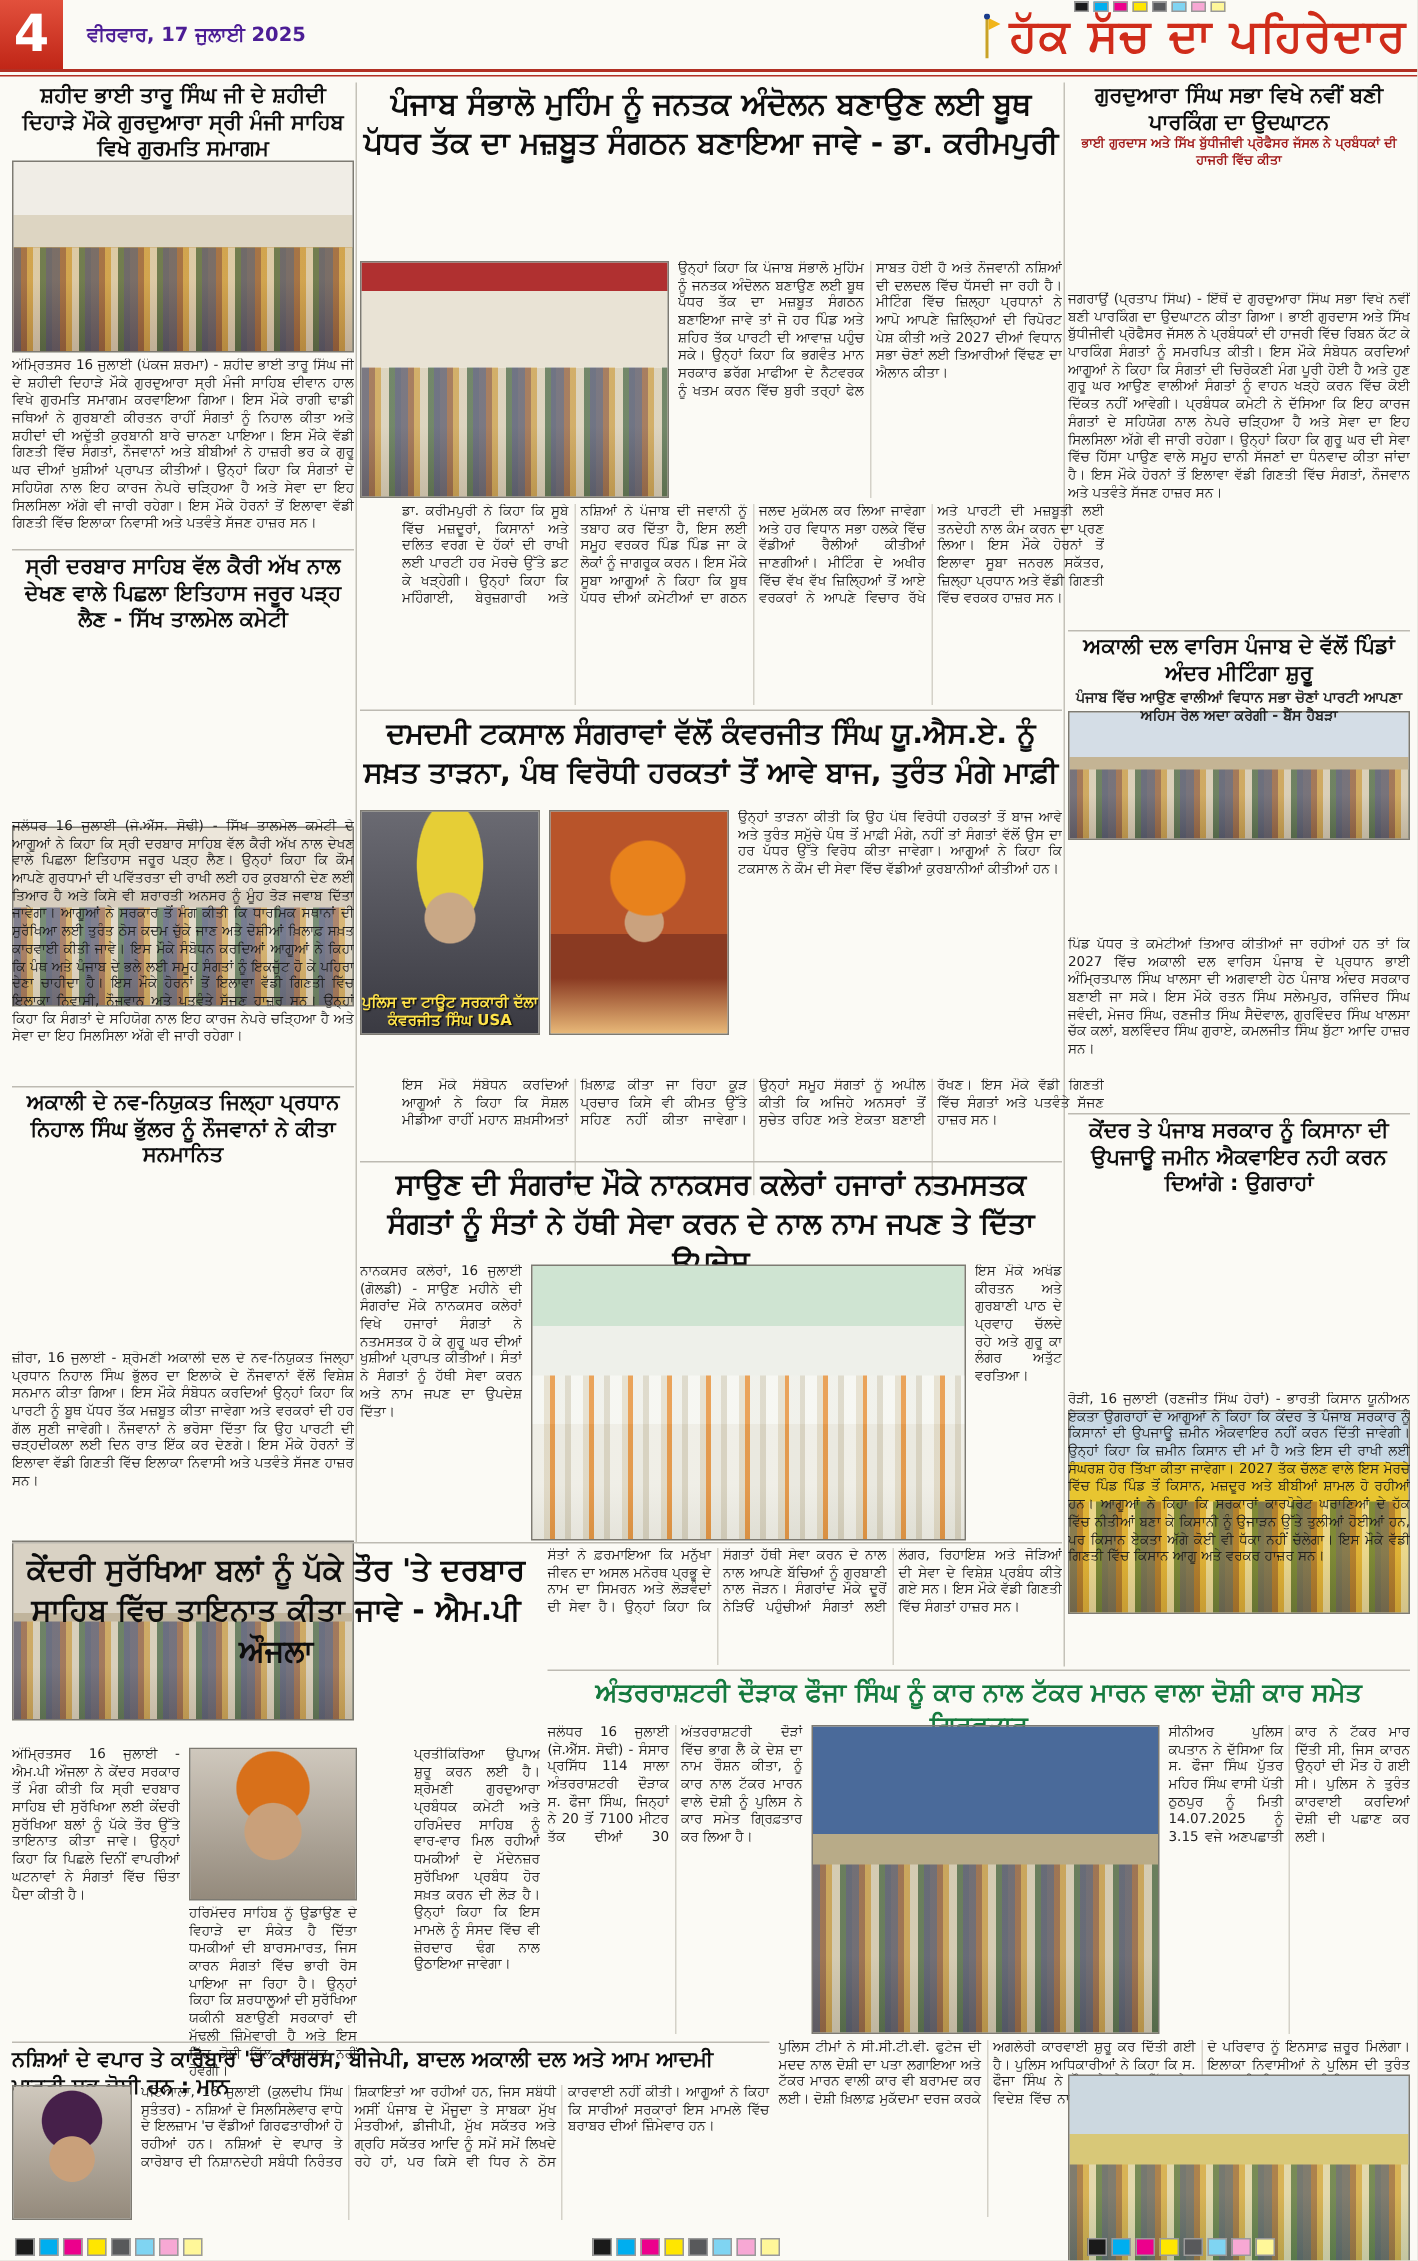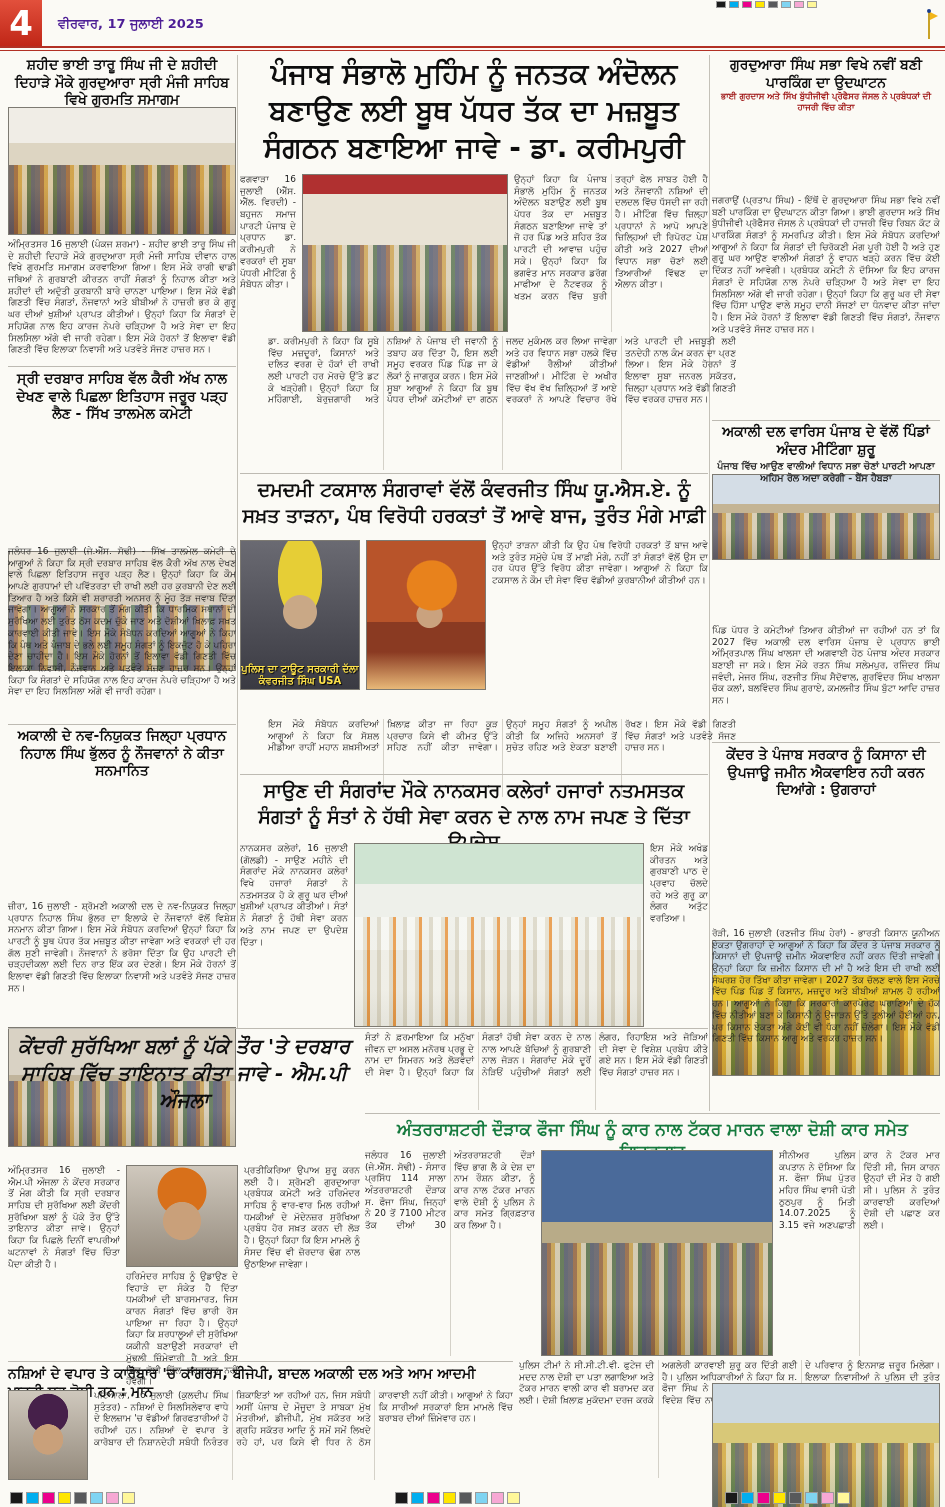--- a/index.html
+++ b/index.html
@@ -11,23 +11,23 @@
          font-size:34px;display:flex;align-items:center;justify-content:center;}
   .date{font-size:13px;font-weight:bold;color:#4c1d95;}
   .masthead{font-size:30px;font-weight:bold;color:#d02c1a;text-align:right;letter-spacing:1px;
             display:flex;align-items:center;justify-content:flex-end;gap:6px;}
   .rule-red{background:#b23024;}
   
   .sep-h{background:#bdbab2;height:1px;}
   .sep-v{background:#c4c1b8;width:1px;}
   
   .hl{font-weight:bold;color:#0d0d0d;text-align:center;}
-  .hl-xl{font-size:28px;line-height:1.32;}
+  .hl-xl{font-size:20px;line-height:1.32;}
   .hl-lg{font-size:19px;line-height:1.35;}
-  .hl-k{font-size:20px;line-height:1.35;font-style:italic;}
+  .hl-k{font-size:20px;line-height:1.35;}
   .hl-sm{font-size:14px;line-height:1.25;}
   .hl-green{color:#157a3e;font-size:17px;line-height:1.3;}
   .kicker{background:#f8dcc6;color:#6b2c10;font-weight:bold;font-style:italic;font-size:12.5px;
           text-align:center;display:flex;align-items:center;justify-content:center;padding:0 6px;}
   .sub-red{color:#a01818;font-weight:bold;font-size:8.5px;text-align:center;line-height:1.3;}
   .sub-blk{color:#222;font-weight:bold;font-size:9.5px;text-align:center;line-height:1.25;}
   
   .bt{font-size:9px;line-height:1.3;text-align:justify;color:#1d1d1d;overflow:hidden;}
   .cols2{column-count:2;column-gap:8px;column-rule:1px solid #d4d1c8;}
   .cols3{column-count:3;column-gap:8px;column-rule:1px solid #d4d1c8;}
@@ -81,20 +81,21 @@
 <div class="page">
 
   <div class="abs pgnum" style="left:0;top:0;width:42px;height:46px;">4</div>
   <div class="abs date" style="left:58px;top:16px;">ਵੀਰਵਾਰ, 17 ਜੁਲਾਈ 2025</div>
   <div class="abs masthead" style="left:560px;top:4px;width:378px;height:40px;">
     <svg class="flagpole" viewBox="0 0 18 30">
       <rect x="8" y="2" width="2" height="28" fill="#c9a227"></rect>
       <polygon points="10,3 18,7 10,11" fill="#f2b519"></polygon>
       <circle cx="9" cy="2" r="2" fill="#1a3c8c"></circle>
     </svg>
+    <span>ਹੱਕ ਸੱਚ ਦਾ ਪਹਿਰੇਦਾਰ</span>
   </div>
   <div class="abs marks marks-sm" style="left:716px;top:1px;">
       <div class="mark" style="background: rgb(26, 26, 26);"></div>
       <div class="mark" style="background: rgb(0, 174, 239);"></div>
       <div class="mark" style="background: rgb(236, 0, 140);"></div>
       <div class="mark" style="background: rgb(255, 230, 0);"></div>
       <div class="mark" style="background: rgb(88, 89, 91);"></div>
       <div class="mark" style="background: rgb(127, 212, 242);"></div>
       <div class="mark" style="background: rgb(247, 168, 212);"></div>
       <div class="mark" style="background: rgb(255, 247, 153);"></div>
@@ -114,21 +115,20 @@
   <div class="abs photo ph-marble crowd" style="left:8px;top:423px;width:228px;height:120px;"></div>
   <div class="abs bt" style="left:8px;top:546px;width:228px;height:176px;">ਜਲੰਧਰ 16 ਜੁਲਾਈ (ਜੇ.ਐੱਸ. ਸੋਢੀ) - ਸਿੱਖ ਤਾਲਮੇਲ ਕਮੇਟੀ ਦੇ ਆਗੂਆਂ ਨੇ ਕਿਹਾ ਕਿ ਸ੍ਰੀ ਦਰਬਾਰ ਸਾਹਿਬ ਵੱਲ ਕੈਰੀ ਅੱਖ ਨਾਲ ਦੇਖਣ ਵਾਲੇ ਪਿਛਲਾ ਇਤਿਹਾਸ ਜਰੂਰ ਪੜ੍ਹ ਲੈਣ। ਉਨ੍ਹਾਂ ਕਿਹਾ ਕਿ ਕੌਮ ਆਪਣੇ ਗੁਰਧਾਮਾਂ ਦੀ ਪਵਿੱਤਰਤਾ ਦੀ ਰਾਖੀ ਲਈ ਹਰ ਕੁਰਬਾਨੀ ਦੇਣ ਲਈ ਤਿਆਰ ਹੈ ਅਤੇ ਕਿਸੇ ਵੀ ਸ਼ਰਾਰਤੀ ਅਨਸਰ ਨੂੰ ਮੂੰਹ ਤੋੜ ਜਵਾਬ ਦਿੱਤਾ ਜਾਵੇਗਾ। ਆਗੂਆਂ ਨੇ ਸਰਕਾਰ ਤੋਂ ਮੰਗ ਕੀਤੀ ਕਿ ਧਾਰਮਿਕ ਸਥਾਨਾਂ ਦੀ ਸੁਰੱਖਿਆ ਲਈ ਤੁਰੰਤ ਠੋਸ ਕਦਮ ਚੁੱਕੇ ਜਾਣ ਅਤੇ ਦੋਸ਼ੀਆਂ ਖ਼ਿਲਾਫ਼ ਸਖ਼ਤ ਕਾਰਵਾਈ ਕੀਤੀ ਜਾਵੇ। ਇਸ ਮੌਕੇ ਸੰਬੋਧਨ ਕਰਦਿਆਂ ਆਗੂਆਂ ਨੇ ਕਿਹਾ ਕਿ ਪੰਥ ਅਤੇ ਪੰਜਾਬ ਦੇ ਭਲੇ ਲਈ ਸਮੂਹ ਸੰਗਤਾਂ ਨੂੰ ਇਕਜੁੱਟ ਹੋ ਕੇ ਪਹਿਰਾ ਦੇਣਾ ਚਾਹੀਦਾ ਹੈ। ਇਸ ਮੌਕੇ ਹੋਰਨਾਂ ਤੋਂ ਇਲਾਵਾ ਵੱਡੀ ਗਿਣਤੀ ਵਿੱਚ ਇਲਾਕਾ ਨਿਵਾਸੀ, ਨੌਜਵਾਨ ਅਤੇ ਪਤਵੰਤੇ ਸੱਜਣ ਹਾਜ਼ਰ ਸਨ। ਉਨ੍ਹਾਂ ਕਿਹਾ ਕਿ ਸੰਗਤਾਂ ਦੇ ਸਹਿਯੋਗ ਨਾਲ ਇਹ ਕਾਰਜ ਨੇਪਰੇ ਚੜ੍ਹਿਆ ਹੈ ਅਤੇ ਸੇਵਾ ਦਾ ਇਹ ਸਿਲਸਿਲਾ ਅੱਗੇ ਵੀ ਜਾਰੀ ਰਹੇਗਾ।</div>
   <div class="abs sep-h" style="left:8px;top:724px;width:228px;"></div>
 
   <div class="abs hl hl-sm" style="left:8px;top:727px;width:228px;height:50px;">ਅਕਾਲੀ ਦੇ ਨਵ-ਨਿਯੁਕਤ ਜਿਲ੍ਹਾ ਪ੍ਰਧਾਨ ਨਿਹਾਲ ਸਿੰਘ ਭੁੱਲਰ ਨੂੰ ਨੌਜਵਾਨਾਂ ਨੇ ਕੀਤਾ ਸਨਮਾਨਿਤ</div>
   <div class="abs photo ph-court crowd" style="left:8px;top:779px;width:228px;height:120px;"></div>
   <div class="abs bt" style="left:8px;top:901px;width:228px;height:126px;">ਜ਼ੀਰਾ, 16 ਜੁਲਾਈ - ਸ਼੍ਰੋਮਣੀ ਅਕਾਲੀ ਦਲ ਦੇ ਨਵ-ਨਿਯੁਕਤ ਜਿਲ੍ਹਾ ਪ੍ਰਧਾਨ ਨਿਹਾਲ ਸਿੰਘ ਭੁੱਲਰ ਦਾ ਇਲਾਕੇ ਦੇ ਨੌਜਵਾਨਾਂ ਵੱਲੋਂ ਵਿਸ਼ੇਸ਼ ਸਨਮਾਨ ਕੀਤਾ ਗਿਆ। ਇਸ ਮੌਕੇ ਸੰਬੋਧਨ ਕਰਦਿਆਂ ਉਨ੍ਹਾਂ ਕਿਹਾ ਕਿ ਪਾਰਟੀ ਨੂੰ ਬੂਥ ਪੱਧਰ ਤੱਕ ਮਜ਼ਬੂਤ ਕੀਤਾ ਜਾਵੇਗਾ ਅਤੇ ਵਰਕਰਾਂ ਦੀ ਹਰ ਗੱਲ ਸੁਣੀ ਜਾਵੇਗੀ। ਨੌਜਵਾਨਾਂ ਨੇ ਭਰੋਸਾ ਦਿੱਤਾ ਕਿ ਉਹ ਪਾਰਟੀ ਦੀ ਚੜ੍ਹਦੀਕਲਾ ਲਈ ਦਿਨ ਰਾਤ ਇੱਕ ਕਰ ਦੇਣਗੇ। ਇਸ ਮੌਕੇ ਹੋਰਨਾਂ ਤੋਂ ਇਲਾਵਾ ਵੱਡੀ ਗਿਣਤੀ ਵਿੱਚ ਇਲਾਕਾ ਨਿਵਾਸੀ ਅਤੇ ਪਤਵੰਤੇ ਸੱਜਣ ਹਾਜ਼ਰ ਸਨ।</div>
 
   <div class="abs hl hl-xl" style="left:240px;top:56px;width:468px;height:86px;">ਪੰਜਾਬ ਸੰਭਾਲੋ ਮੁਹਿੰਮ ਨੂੰ ਜਨਤਕ ਅੰਦੋਲਨ ਬਣਾਉਣ ਲਈ ਬੂਥ ਪੱਧਰ ਤੱਕ ਦਾ ਮਜ਼ਬੂਤ ਸੰਗਠਨ ਬਣਾਇਆ ਜਾਵੇ - ਡਾ. ਕਰੀਮਪੁਰੀ</div>
   <div class="abs row" style="left:240px;top:174px;width:468px;height:158px;">
-    <div class="fcol bt" style="width:56px;">ਫਗਵਾੜਾ 16 ਜੁਲਾਈ (ਐੱਸ. ਐੱਲ. ਵਿਰਦੀ) - ਬਹੁਜਨ ਸਮਾਜ ਪਾਰਟੀ ਪੰਜਾਬ ਦੇ ਪ੍ਰਧਾਨ ਡਾ. ਕਰੀਮਪੁਰੀ ਨੇ ਵਰਕਰਾਂ ਦੀ ਸੂਬਾ ਪੱਧਰੀ ਮੀਟਿੰਗ ਨੂੰ ਸੰਬੋਧਨ ਕੀਤਾ।</div>
     <div class="photo ph-meeting crowd" style="width:204px;height:156px;"></div>
     <div class="fcol bt cols2" style="flex:1;">ਉਨ੍ਹਾਂ ਕਿਹਾ ਕਿ ਪੰਜਾਬ ਸੰਭਾਲੋ ਮੁਹਿੰਮ ਨੂੰ ਜਨਤਕ ਅੰਦੋਲਨ ਬਣਾਉਣ ਲਈ ਬੂਥ ਪੱਧਰ ਤੱਕ ਦਾ ਮਜ਼ਬੂਤ ਸੰਗਠਨ ਬਣਾਇਆ ਜਾਵੇ ਤਾਂ ਜੋ ਹਰ ਪਿੰਡ ਅਤੇ ਸ਼ਹਿਰ ਤੱਕ ਪਾਰਟੀ ਦੀ ਆਵਾਜ਼ ਪਹੁੰਚ ਸਕੇ। ਉਨ੍ਹਾਂ ਕਿਹਾ ਕਿ ਭਗਵੰਤ ਮਾਨ ਸਰਕਾਰ ਡਰੱਗ ਮਾਫੀਆ ਦੇ ਨੈਟਵਰਕ ਨੂੰ ਖਤਮ ਕਰਨ ਵਿੱਚ ਬੁਰੀ ਤਰ੍ਹਾਂ ਫੇਲ ਸਾਬਤ ਹੋਈ ਹੈ ਅਤੇ ਨੌਜਵਾਨੀ ਨਸ਼ਿਆਂ ਦੀ ਦਲਦਲ ਵਿੱਚ ਧੱਸਦੀ ਜਾ ਰਹੀ ਹੈ। ਮੀਟਿੰਗ ਵਿੱਚ ਜ਼ਿਲ੍ਹਾ ਪ੍ਰਧਾਨਾਂ ਨੇ ਆਪੋ ਆਪਣੇ ਜ਼ਿਲ੍ਹਿਆਂ ਦੀ ਰਿਪੋਰਟ ਪੇਸ਼ ਕੀਤੀ ਅਤੇ 2027 ਦੀਆਂ ਵਿਧਾਨ ਸਭਾ ਚੋਣਾਂ ਲਈ ਤਿਆਰੀਆਂ ਵਿੱਢਣ ਦਾ ਐਲਾਨ ਕੀਤਾ।</div>
   </div>
   <div class="abs bt cols4" style="left:240px;top:336px;width:468px;height:134px;">ਡਾ. ਕਰੀਮਪੁਰੀ ਨੇ ਕਿਹਾ ਕਿ ਸੂਬੇ ਵਿੱਚ ਮਜ਼ਦੂਰਾਂ, ਕਿਸਾਨਾਂ ਅਤੇ ਦਲਿਤ ਵਰਗ ਦੇ ਹੱਕਾਂ ਦੀ ਰਾਖੀ ਲਈ ਪਾਰਟੀ ਹਰ ਮੋਰਚੇ ਉੱਤੇ ਡਟ ਕੇ ਖੜ੍ਹੇਗੀ। ਉਨ੍ਹਾਂ ਕਿਹਾ ਕਿ ਮਹਿੰਗਾਈ, ਬੇਰੁਜ਼ਗਾਰੀ ਅਤੇ ਨਸ਼ਿਆਂ ਨੇ ਪੰਜਾਬ ਦੀ ਜਵਾਨੀ ਨੂੰ ਤਬਾਹ ਕਰ ਦਿੱਤਾ ਹੈ, ਇਸ ਲਈ ਸਮੂਹ ਵਰਕਰ ਪਿੰਡ ਪਿੰਡ ਜਾ ਕੇ ਲੋਕਾਂ ਨੂੰ ਜਾਗਰੂਕ ਕਰਨ। ਇਸ ਮੌਕੇ ਸੂਬਾ ਆਗੂਆਂ ਨੇ ਕਿਹਾ ਕਿ ਬੂਥ ਪੱਧਰ ਦੀਆਂ ਕਮੇਟੀਆਂ ਦਾ ਗਠਨ ਜਲਦ ਮੁਕੰਮਲ ਕਰ ਲਿਆ ਜਾਵੇਗਾ ਅਤੇ ਹਰ ਵਿਧਾਨ ਸਭਾ ਹਲਕੇ ਵਿੱਚ ਵੱਡੀਆਂ ਰੈਲੀਆਂ ਕੀਤੀਆਂ ਜਾਣਗੀਆਂ। ਮੀਟਿੰਗ ਦੇ ਅਖੀਰ ਵਿੱਚ ਵੱਖ ਵੱਖ ਜ਼ਿਲ੍ਹਿਆਂ ਤੋਂ ਆਏ ਵਰਕਰਾਂ ਨੇ ਆਪਣੇ ਵਿਚਾਰ ਰੱਖੇ ਅਤੇ ਪਾਰਟੀ ਦੀ ਮਜ਼ਬੂਤੀ ਲਈ ਤਨਦੇਹੀ ਨਾਲ ਕੰਮ ਕਰਨ ਦਾ ਪ੍ਰਣ ਲਿਆ। ਇਸ ਮੌਕੇ ਹੋਰਨਾਂ ਤੋਂ ਇਲਾਵਾ ਸੂਬਾ ਜਨਰਲ ਸਕੱਤਰ, ਜ਼ਿਲ੍ਹਾ ਪ੍ਰਧਾਨ ਅਤੇ ਵੱਡੀ ਗਿਣਤੀ ਵਿੱਚ ਵਰਕਰ ਹਾਜ਼ਰ ਸਨ।</div>
   <div class="abs sep-h" style="left:240px;top:473px;width:468px;"></div>
 
   <div class="abs hl hl-lg" style="left:240px;top:477px;width:468px;height:60px;">ਦਮਦਮੀ ਟਕਸਾਲ ਸੰਗਰਾਵਾਂ ਵੱਲੋਂ ਕੰਵਰਜੀਤ ਸਿੰਘ ਯੂ.ਐਸ.ਏ. ਨੂੰ ਸਖ਼ਤ ਤਾੜਨਾ, ਪੰਥ ਵਿਰੋਧੀ ਹਰਕਤਾਂ ਤੋਂ ਆਵੇ ਬਾਜ, ਤੁਰੰਤ ਮੰਗੇ ਮਾਫ਼ੀ</div>
   <div class="abs row" style="left:240px;top:540px;width:468px;height:150px;">
     <div class="photo ph-dark-portrait" style="width:118px;height:148px;">
       <div class="ph-cap">ਪੁਲਿਸ ਦਾ ਟਾਊਟ ਸਰਕਾਰੀ ਦੱਲਾ ਕੰਵਰਜੀਤ ਸਿੰਘ USA</div>
@@ -148,21 +148,21 @@
   <div class="abs sep-h" style="left:8px;top:1028px;width:700px;"></div>
   <div class="abs bt cols3" style="left:365px;top:1032px;width:343px;height:78px;">ਸੰਤਾਂ ਨੇ ਫ਼ਰਮਾਇਆ ਕਿ ਮਨੁੱਖਾ ਜੀਵਨ ਦਾ ਅਸਲ ਮਨੋਰਥ ਪ੍ਰਭੂ ਦੇ ਨਾਮ ਦਾ ਸਿਮਰਨ ਅਤੇ ਲੋੜਵੰਦਾਂ ਦੀ ਸੇਵਾ ਹੈ। ਉਨ੍ਹਾਂ ਕਿਹਾ ਕਿ ਸੰਗਤਾਂ ਹੱਥੀ ਸੇਵਾ ਕਰਨ ਦੇ ਨਾਲ ਨਾਲ ਆਪਣੇ ਬੱਚਿਆਂ ਨੂੰ ਗੁਰਬਾਣੀ ਨਾਲ ਜੋੜਨ। ਸੰਗਰਾਂਦ ਮੌਕੇ ਦੂਰੋਂ ਨੇੜਿਓਂ ਪਹੁੰਚੀਆਂ ਸੰਗਤਾਂ ਲਈ ਲੰਗਰ, ਰਿਹਾਇਸ਼ ਅਤੇ ਜੋੜਿਆਂ ਦੀ ਸੇਵਾ ਦੇ ਵਿਸ਼ੇਸ਼ ਪ੍ਰਬੰਧ ਕੀਤੇ ਗਏ ਸਨ। ਇਸ ਮੌਕੇ ਵੱਡੀ ਗਿਣਤੀ ਵਿੱਚ ਸੰਗਤਾਂ ਹਾਜ਼ਰ ਸਨ।</div>
 
   <div class="abs hl hl-k" style="left:8px;top:1033px;width:352px;height:64px;">ਕੇਂਦਰੀ ਸੁਰੱਖਿਆ ਬਲਾਂ ਨੂੰ ਪੱਕੇ ਤੌਰ 'ਤੇ ਦਰਬਾਰ ਸਾਹਿਬ ਵਿੱਚ ਤਾਇਨਾਤ ਕੀਤਾ ਜਾਵੇ - ਐਮ.ਪੀ ਔਜਲਾ</div>
   <div class="abs row" style="left:8px;top:1165px;width:352px;height:256px;">
     <div class="fcol bt" style="width:112px;">ਅੰਮ੍ਰਿਤਸਰ 16 ਜੁਲਾਈ - ਐਮ.ਪੀ ਔਜਲਾ ਨੇ ਕੇਂਦਰ ਸਰਕਾਰ ਤੋਂ ਮੰਗ ਕੀਤੀ ਕਿ ਸ੍ਰੀ ਦਰਬਾਰ ਸਾਹਿਬ ਦੀ ਸੁਰੱਖਿਆ ਲਈ ਕੇਂਦਰੀ ਸੁਰੱਖਿਆ ਬਲਾਂ ਨੂੰ ਪੱਕੇ ਤੌਰ ਉੱਤੇ ਤਾਇਨਾਤ ਕੀਤਾ ਜਾਵੇ। ਉਨ੍ਹਾਂ ਕਿਹਾ ਕਿ ਪਿਛਲੇ ਦਿਨੀਂ ਵਾਪਰੀਆਂ ਘਟਨਾਵਾਂ ਨੇ ਸੰਗਤਾਂ ਵਿੱਚ ਚਿੰਤਾ ਪੈਦਾ ਕੀਤੀ ਹੈ।</div>
     <div class="fcol" style="width:112px;display:flex;flex-direction:column;gap:4px;">
       <div class="photo ph-mini-orange" style="width:110px;height:100px;"></div>
       <div class="bt fcol" style="flex:1;">ਹਰਿਮੰਦਰ ਸਾਹਿਬ ਨੂੰ ਉਡਾਉਣ ਦੇ ਵਿਹਾੜੇ ਦਾ ਸੰਕੇਤ ਹੈ ਦਿੱਤਾ ਧਮਕੀਆਂ ਦੀ ਬਾਰਸਮਾਰਤ, ਜਿਸ ਕਾਰਨ ਸੰਗਤਾਂ ਵਿੱਚ ਭਾਰੀ ਰੋਸ ਪਾਇਆ ਜਾ ਰਿਹਾ ਹੈ। ਉਨ੍ਹਾਂ ਕਿਹਾ ਕਿ ਸ਼ਰਧਾਲੂਆਂ ਦੀ ਸੁਰੱਖਿਆ ਯਕੀਨੀ ਬਣਾਉਣੀ ਸਰਕਾਰਾਂ ਦੀ ਮੁੱਢਲੀ ਜ਼ਿੰਮੇਵਾਰੀ ਹੈ ਅਤੇ ਇਸ ਵਿੱਚ ਕੋਈ ਢਿੱਲ ਬਰਦਾਸ਼ਤ ਨਹੀਂ ਹੋਵੇਗੀ।</div>
     </div>
-    <div class="fcol bt" style="flex:1;">ਪ੍ਰਤੀਕਿਰਿਆ ਉਪਾਅ ਸ਼ੁਰੂ ਕਰਨ ਲਈ ਹੈ। ਸ਼੍ਰੋਮਣੀ ਗੁਰਦੁਆਰਾ ਪ੍ਰਬੰਧਕ ਕਮੇਟੀ ਅਤੇ ਹਰਿਮੰਦਰ ਸਾਹਿਬ ਨੂੰ ਵਾਰ-ਵਾਰ ਮਿਲ ਰਹੀਆਂ ਧਮਕੀਆਂ ਦੇ ਮੱਦੇਨਜ਼ਰ ਸੁਰੱਖਿਆ ਪ੍ਰਬੰਧ ਹੋਰ ਸਖ਼ਤ ਕਰਨ ਦੀ ਲੋੜ ਹੈ। ਉਨ੍ਹਾਂ ਕਿਹਾ ਕਿ ਇਸ ਮਾਮਲੇ ਨੂੰ ਸੰਸਦ ਵਿੱਚ ਵੀ ਜ਼ੋਰਦਾਰ ਢੰਗ ਨਾਲ ਉਠਾਇਆ ਜਾਵੇਗਾ।</div>
+    <div class="fcol bt" style="flex:1;margin-left:32px;">ਪ੍ਰਤੀਕਿਰਿਆ ਉਪਾਅ ਸ਼ੁਰੂ ਕਰਨ ਲਈ ਹੈ। ਸ਼੍ਰੋਮਣੀ ਗੁਰਦੁਆਰਾ ਪ੍ਰਬੰਧਕ ਕਮੇਟੀ ਅਤੇ ਹਰਿਮੰਦਰ ਸਾਹਿਬ ਨੂੰ ਵਾਰ-ਵਾਰ ਮਿਲ ਰਹੀਆਂ ਧਮਕੀਆਂ ਦੇ ਮੱਦੇਨਜ਼ਰ ਸੁਰੱਖਿਆ ਪ੍ਰਬੰਧ ਹੋਰ ਸਖ਼ਤ ਕਰਨ ਦੀ ਲੋੜ ਹੈ। ਉਨ੍ਹਾਂ ਕਿਹਾ ਕਿ ਇਸ ਮਾਮਲੇ ਨੂੰ ਸੰਸਦ ਵਿੱਚ ਵੀ ਜ਼ੋਰਦਾਰ ਢੰਗ ਨਾਲ ਉਠਾਇਆ ਜਾਵੇਗਾ।</div>
   </div>
 
   <div class="abs sep-h" style="left:365px;top:1113px;width:575px;"></div>
   <div class="abs hl hl-green" style="left:365px;top:1118px;width:575px;height:24px;">ਅੰਤਰਰਾਸ਼ਟਰੀ ਦੌੜਾਕ ਫੌਜਾ ਸਿੰਘ ਨੂੰ ਕਾਰ ਨਾਲ ਟੱਕਰ ਮਾਰਨ ਵਾਲਾ ਦੋਸ਼ੀ ਕਾਰ ਸਮੇਤ ਗ੍ਰਿਫ਼ਤਾਰ</div>
   <div class="abs row" style="left:365px;top:1150px;width:575px;height:206px;">
     <div class="fcol bt cols2" style="width:170px;">ਜਲੰਧਰ 16 ਜੁਲਾਈ (ਜੇ.ਐੱਸ. ਸੋਢੀ) - ਸੰਸਾਰ ਪ੍ਰਸਿੱਧ 114 ਸਾਲਾ ਅੰਤਰਰਾਸ਼ਟਰੀ ਦੌੜਾਕ ਸ. ਫੌਜਾ ਸਿੰਘ, ਜਿਨ੍ਹਾਂ ਨੇ 20 ਤੋਂ 7100 ਮੀਟਰ ਤੱਕ ਦੀਆਂ 30 ਅੰਤਰਰਾਸ਼ਟਰੀ ਦੌੜਾਂ ਵਿੱਚ ਭਾਗ ਲੈ ਕੇ ਦੇਸ਼ ਦਾ ਨਾਮ ਰੌਸ਼ਨ ਕੀਤਾ, ਨੂੰ ਕਾਰ ਨਾਲ ਟੱਕਰ ਮਾਰਨ ਵਾਲੇ ਦੋਸ਼ੀ ਨੂੰ ਪੁਲਿਸ ਨੇ ਕਾਰ ਸਮੇਤ ਗ੍ਰਿਫ਼ਤਾਰ ਕਰ ਲਿਆ ਹੈ।</div>
     <div class="photo ph-police crowd" style="width:230px;height:204px;"></div>
     <div class="fcol bt cols2" style="flex:1;">ਸੀਨੀਅਰ ਪੁਲਿਸ ਕਪਤਾਨ ਨੇ ਦੱਸਿਆ ਕਿ ਸ. ਫੌਜਾ ਸਿੰਘ ਪੁੱਤਰ ਮਹਿਰ ਸਿੰਘ ਵਾਸੀ ਪੱਤੀ ਠੁਠਪੁਰ ਨੂੰ ਮਿਤੀ 14.07.2025 ਨੂੰ 3.15 ਵਜੇ ਅਣਪਛਾਤੀ ਕਾਰ ਨੇ ਟੱਕਰ ਮਾਰ ਦਿੱਤੀ ਸੀ, ਜਿਸ ਕਾਰਨ ਉਨ੍ਹਾਂ ਦੀ ਮੌਤ ਹੋ ਗਈ ਸੀ। ਪੁਲਿਸ ਨੇ ਤੁਰੰਤ ਕਾਰਵਾਈ ਕਰਦਿਆਂ ਦੋਸ਼ੀ ਦੀ ਪਛਾਣ ਕਰ ਲਈ।</div>
   </div>
   <div class="abs bt cols3" style="left:519px;top:1360px;width:421px;height:118px;">ਪੁਲਿਸ ਟੀਮਾਂ ਨੇ ਸੀ.ਸੀ.ਟੀ.ਵੀ. ਫੁਟੇਜ ਦੀ ਮਦਦ ਨਾਲ ਦੋਸ਼ੀ ਦਾ ਪਤਾ ਲਗਾਇਆ ਅਤੇ ਟੱਕਰ ਮਾਰਨ ਵਾਲੀ ਕਾਰ ਵੀ ਬਰਾਮਦ ਕਰ ਲਈ। ਦੋਸ਼ੀ ਖ਼ਿਲਾਫ਼ ਮੁਕੱਦਮਾ ਦਰਜ ਕਰਕੇ ਅਗਲੇਰੀ ਕਾਰਵਾਈ ਸ਼ੁਰੂ ਕਰ ਦਿੱਤੀ ਗਈ ਹੈ। ਪੁਲਿਸ ਅਧਿਕਾਰੀਆਂ ਨੇ ਕਿਹਾ ਕਿ ਸ. ਫੌਜਾ ਸਿੰਘ ਨੇ ਦੌੜ ਦੇ ਖੇਤਰ ਵਿੱਚ ਦੇਸ਼ ਵਿਦੇਸ਼ ਵਿੱਚ ਨਾਮਣਾ ਖੱਟਿਆ ਅਤੇ ਉਨ੍ਹਾਂ ਦੇ ਪਰਿਵਾਰ ਨੂੰ ਇਨਸਾਫ਼ ਜ਼ਰੂਰ ਮਿਲੇਗਾ। ਇਲਾਕਾ ਨਿਵਾਸੀਆਂ ਨੇ ਪੁਲਿਸ ਦੀ ਤੁਰੰਤ ਕਾਰਵਾਈ ਦੀ ਸ਼ਲਾਘਾ ਕੀਤੀ।</div>

